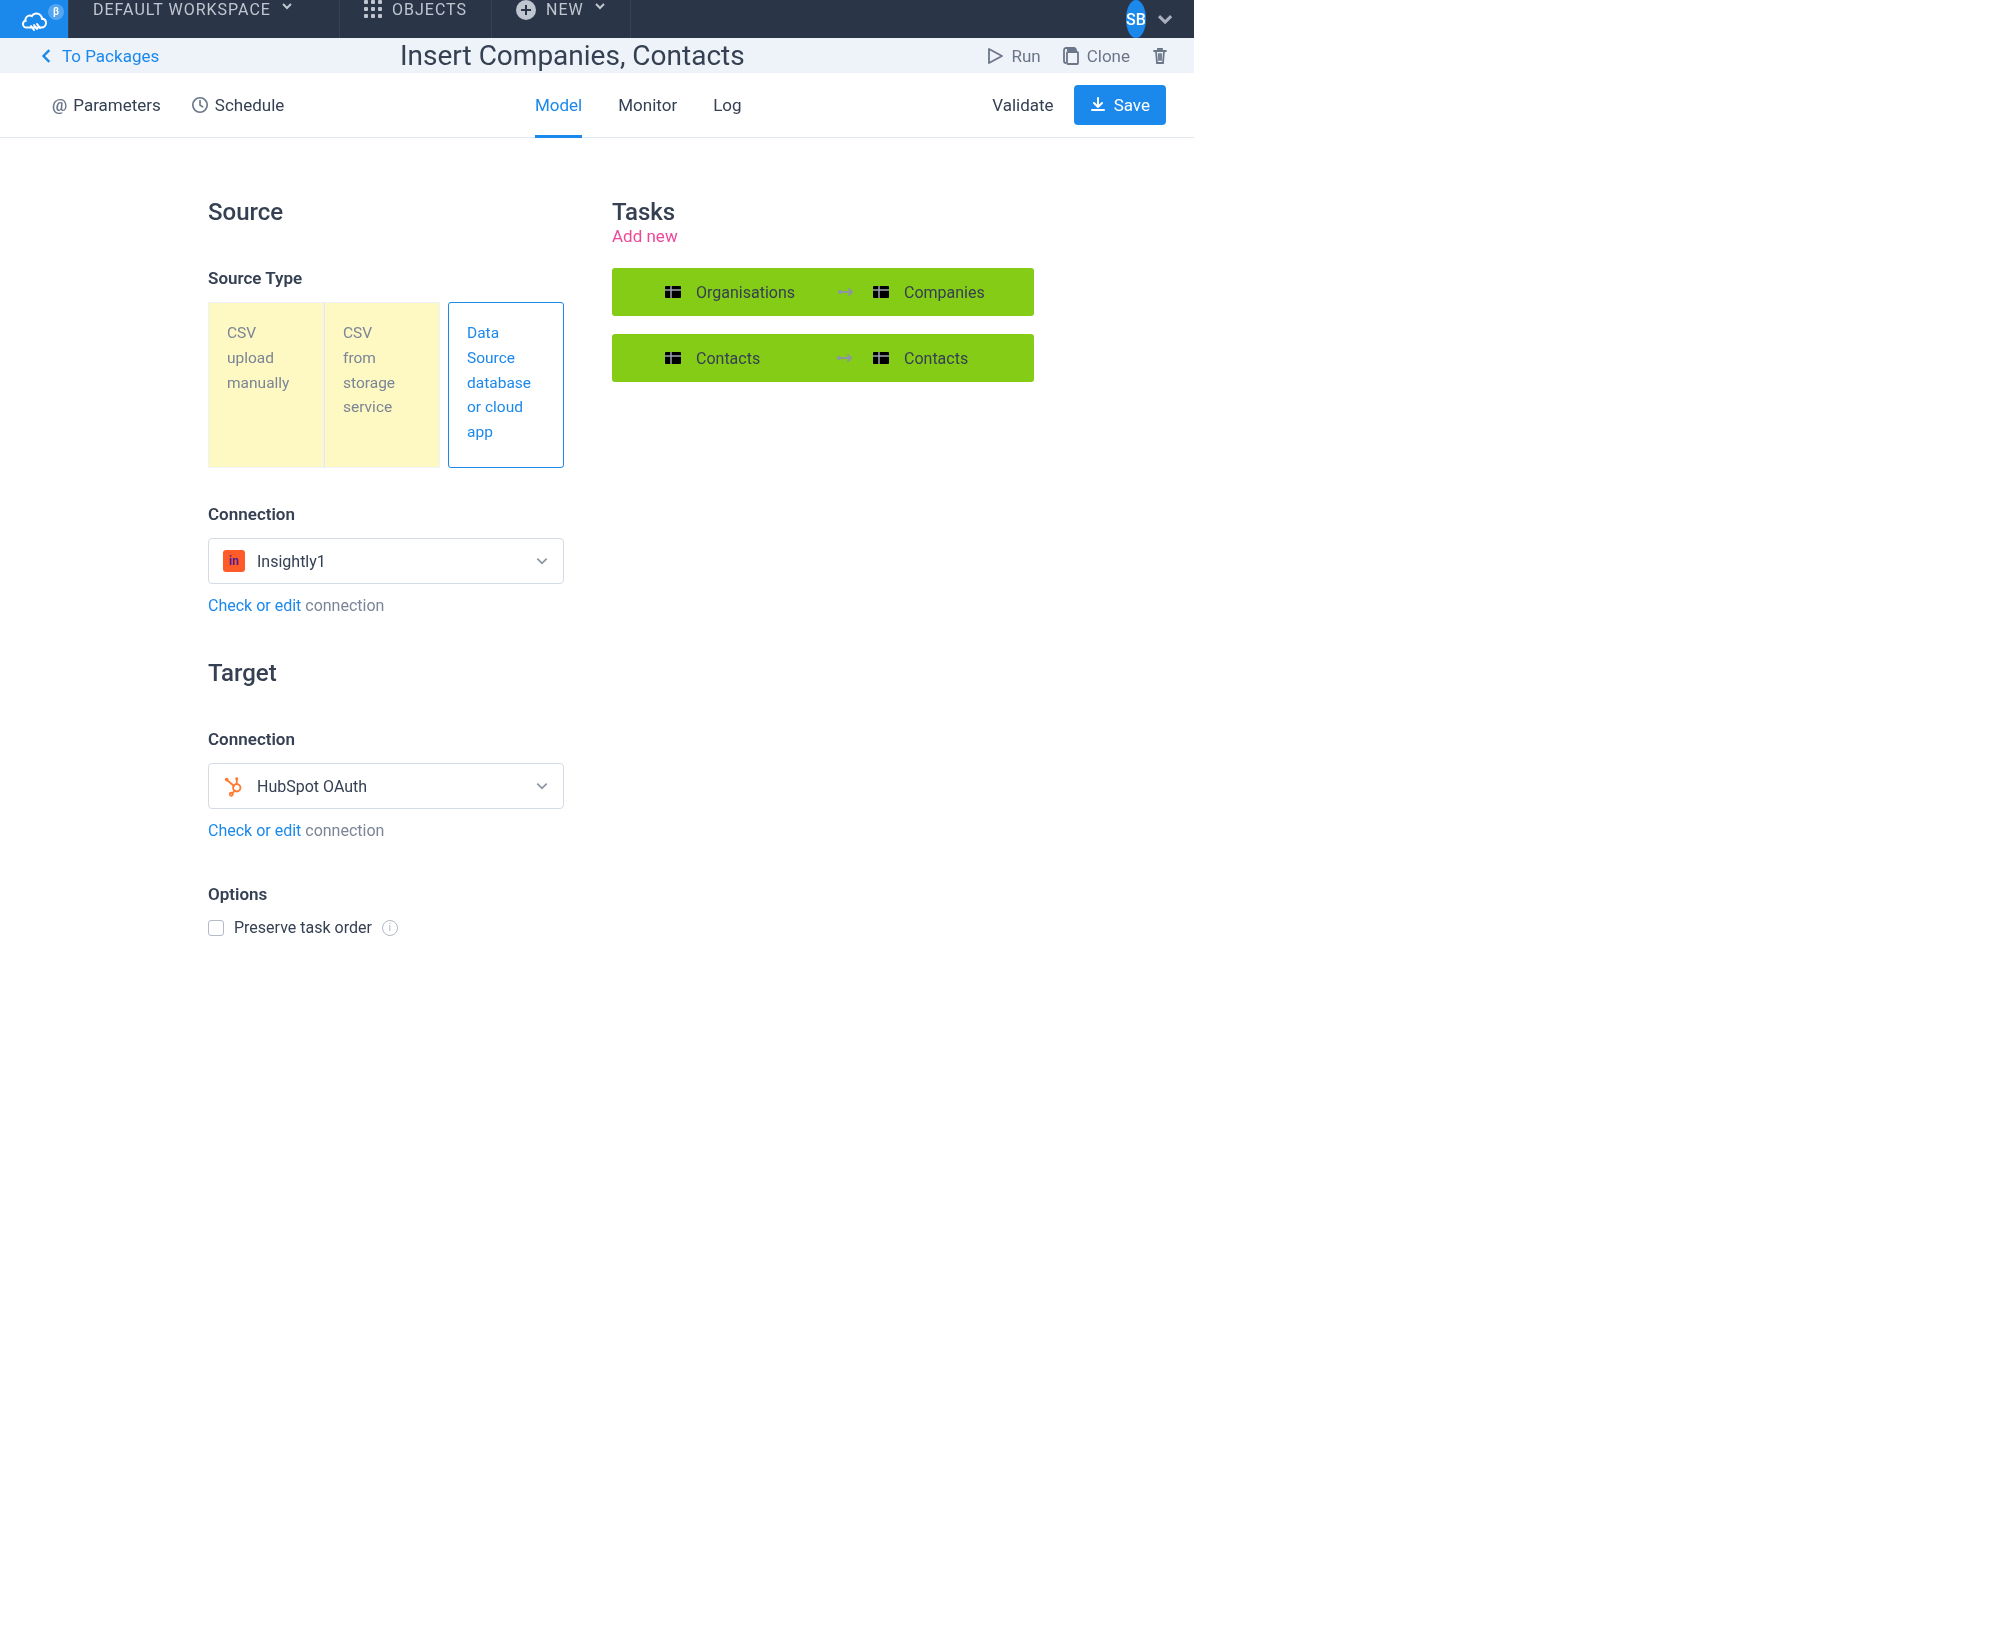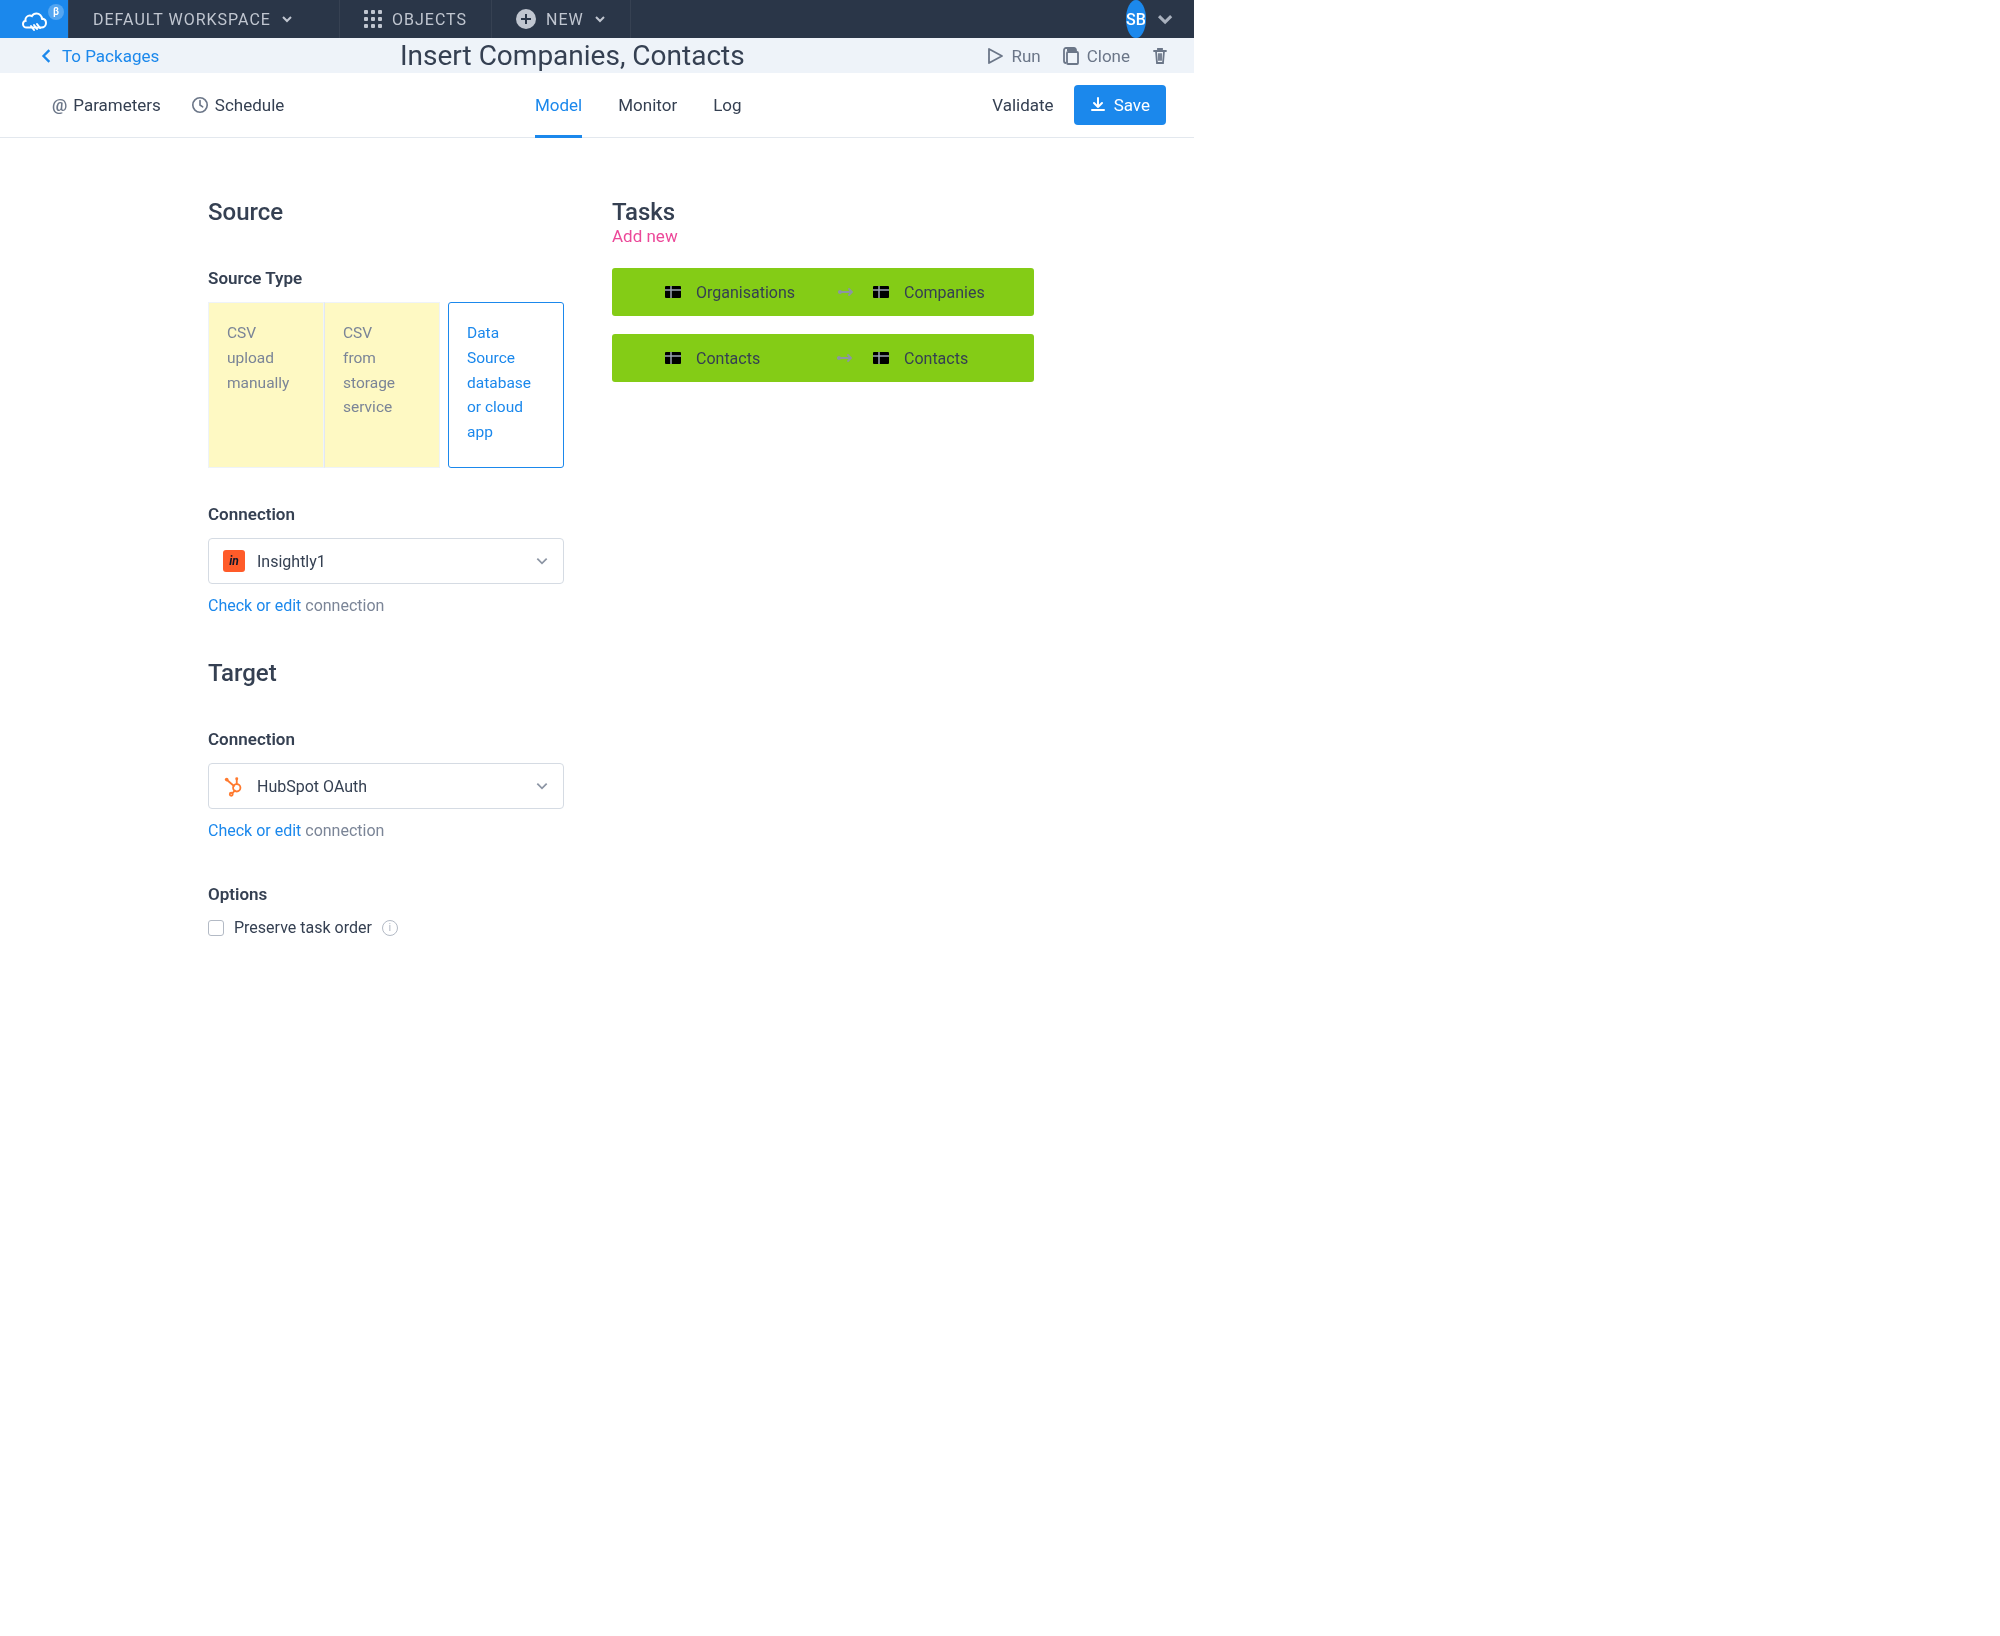--- a/index.html
+++ b/index.html
@@ -26,21 +26,21 @@
     display:flex; align-items:center; justify-content:center;
     position:relative;
   }
   .logo svg { width:36px; height:36px; }
   .beta-badge {
     position:absolute; top:4px; right:4px;
     width:16px;height:16px;border-radius:50%;background:rgba(255,255,255,0.25);
     color:#fff;font-size:10px;line-height:16px;text-align:center;font-weight:600;
   }
   .nav-item {
-    display:flex; align-items:center; gap:10px;
+    display:flex; align-items:flex-start; gap:10px;
     padding:0 24px;
     font-size:16px; letter-spacing:1px;
     color:#c0c6d0;
     border-right:1px solid rgba(255,255,255,0.06);
     cursor:pointer;
   }
   .nav-item.ws { min-width:272px; border-left:1px solid rgba(255,255,255,0.06); }
   .nav-item svg.caret { width:12px; height:12px; }
   .nav-item .apps-icon { width:18px; height:18px; display:grid; grid-template-columns:repeat(3,4px); grid-template-rows:repeat(3,4px); gap:3px; }
   .nav-item .apps-icon span { background:#c0c6d0; width:4px;height:4px;border-radius:1px; }
@@ -86,21 +86,21 @@
   h3.label{font-size:17px;font-weight:600;color:#354052;margin-bottom:14px;}
 
   .source-type-row{display:flex;gap:0;margin-bottom:36px;}
   .st-card{flex:1;padding:18px 18px 22px 18px;font-size:15.5px;line-height:1.6;cursor:pointer;}
   .st-card.inactive{background:#fef9c3;color:#7b8597;border:1px solid #eef3f9;}
   .st-card.inactive + .st-card.inactive{border-left:1px solid #e3e8ee;}
   .st-card.active{border:1.5px solid #1b88ec;color:#1b88ec;border-radius:3px;margin-left:8px;}
   .st-card .l1{display:block;}
 
   .select{border:1px solid #d5dbe3;border-radius:4px;height:46px;display:flex;align-items:center;padding:0 14px;gap:12px;cursor:pointer;position:relative;margin-bottom:12px;}
-  .select .sel-icon{width:22px;height:22px;display:flex;align-items:center;justify-content:center;border-radius:3px;font-size:12px;color:#0f172a;font-weight:700;font-style:italic;}
+  .select .sel-icon{width:22px;height:22px;display:flex;align-items:center;justify-content:center;border-radius:3px;font-size:12px;color:#4c1d95;font-weight:700;}
   .sel-icon.insightly{background:#ff5b29;}
   .sel-icon.hubspot svg{width:22px;height:22px;}
   .select .sel-text{flex:1;font-size:16px;color:#354052;}
   .select .chev{color:#8c95a4;}
   .check-edit{font-size:16px;color:#1b88ec;cursor:pointer;margin-bottom:44px;}
   .check-edit .t2{color:#7b8597;}
 
   .option-row{display:flex;align-items:center;gap:10px;font-size:16px;color:#354052;}
   .option-row .cbox{width:16px;height:16px;border:1.5px solid #b3bac5;border-radius:3px;cursor:pointer;}
   .option-row .info{width:16px;height:16px;border-radius:50%;border:1.5px solid #b3bac5;color:#b3bac5;font-size:11px;line-height:14px;text-align:center;cursor:pointer;}

